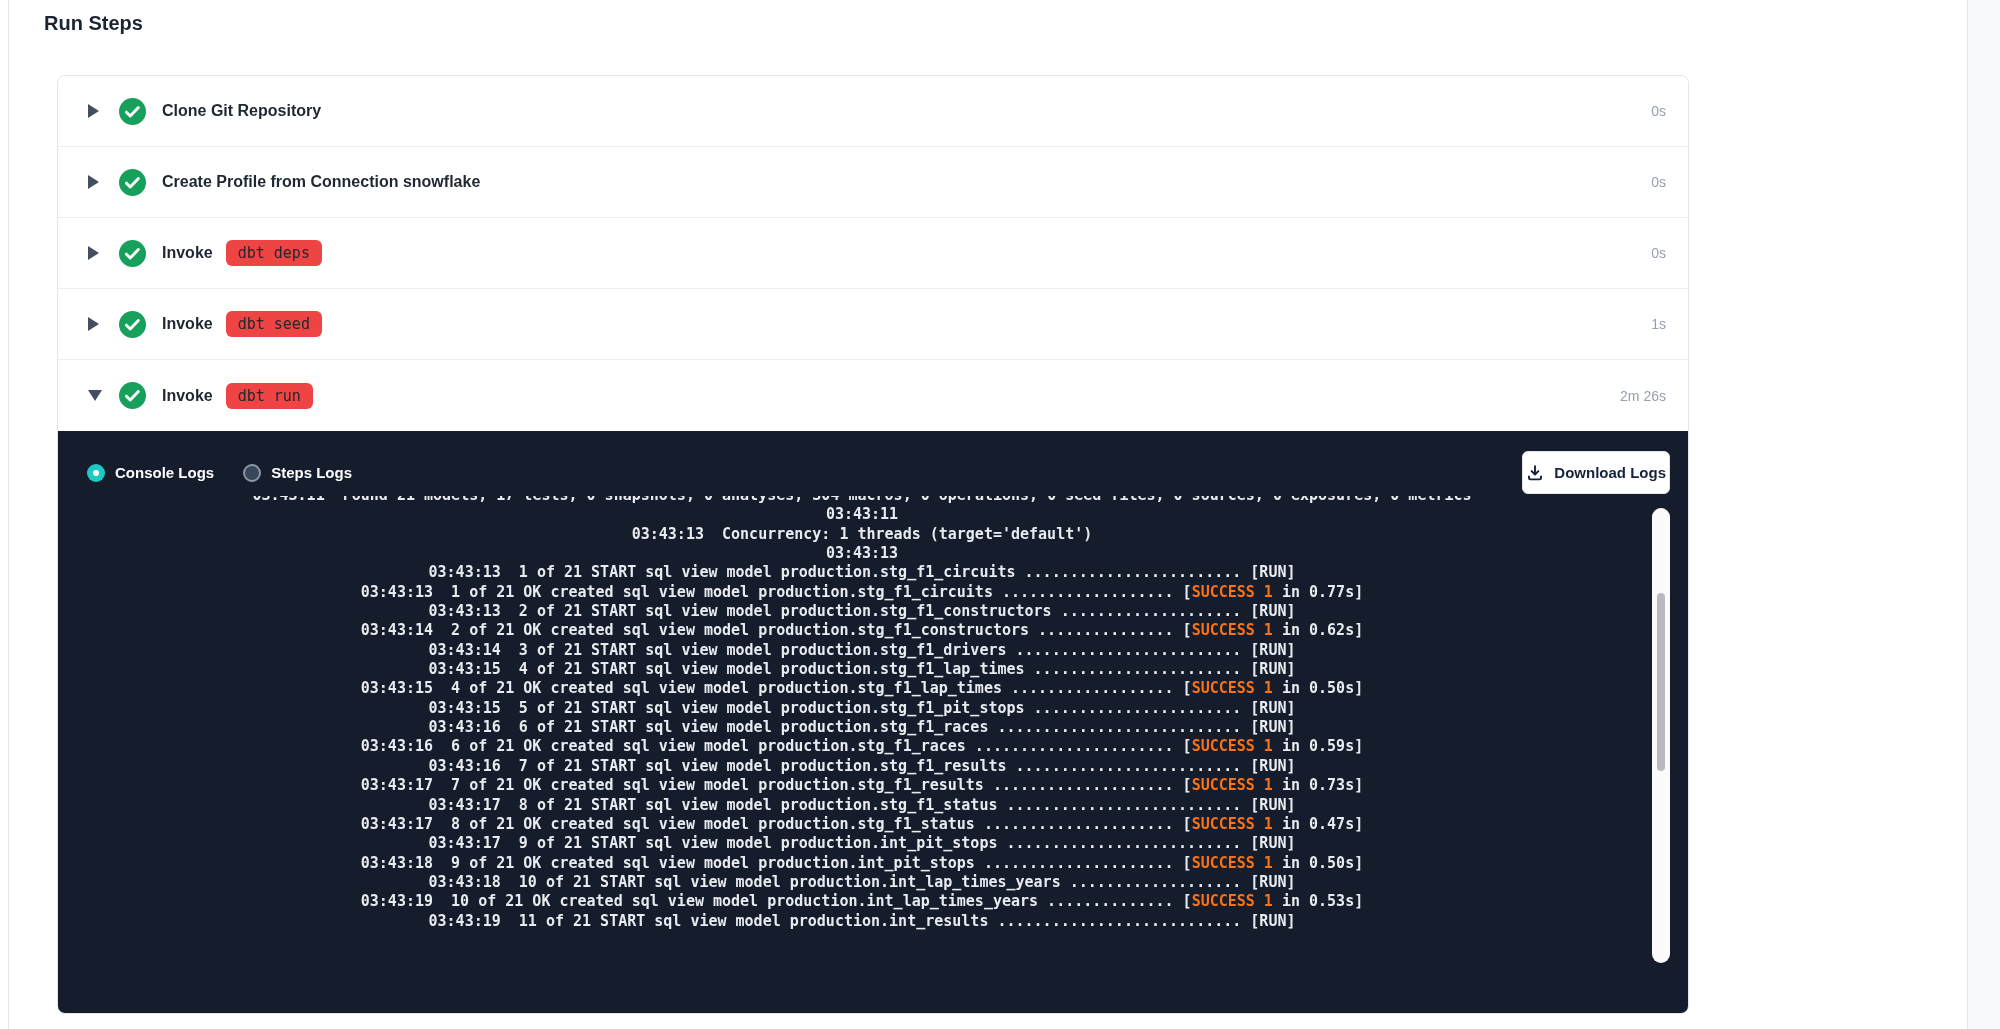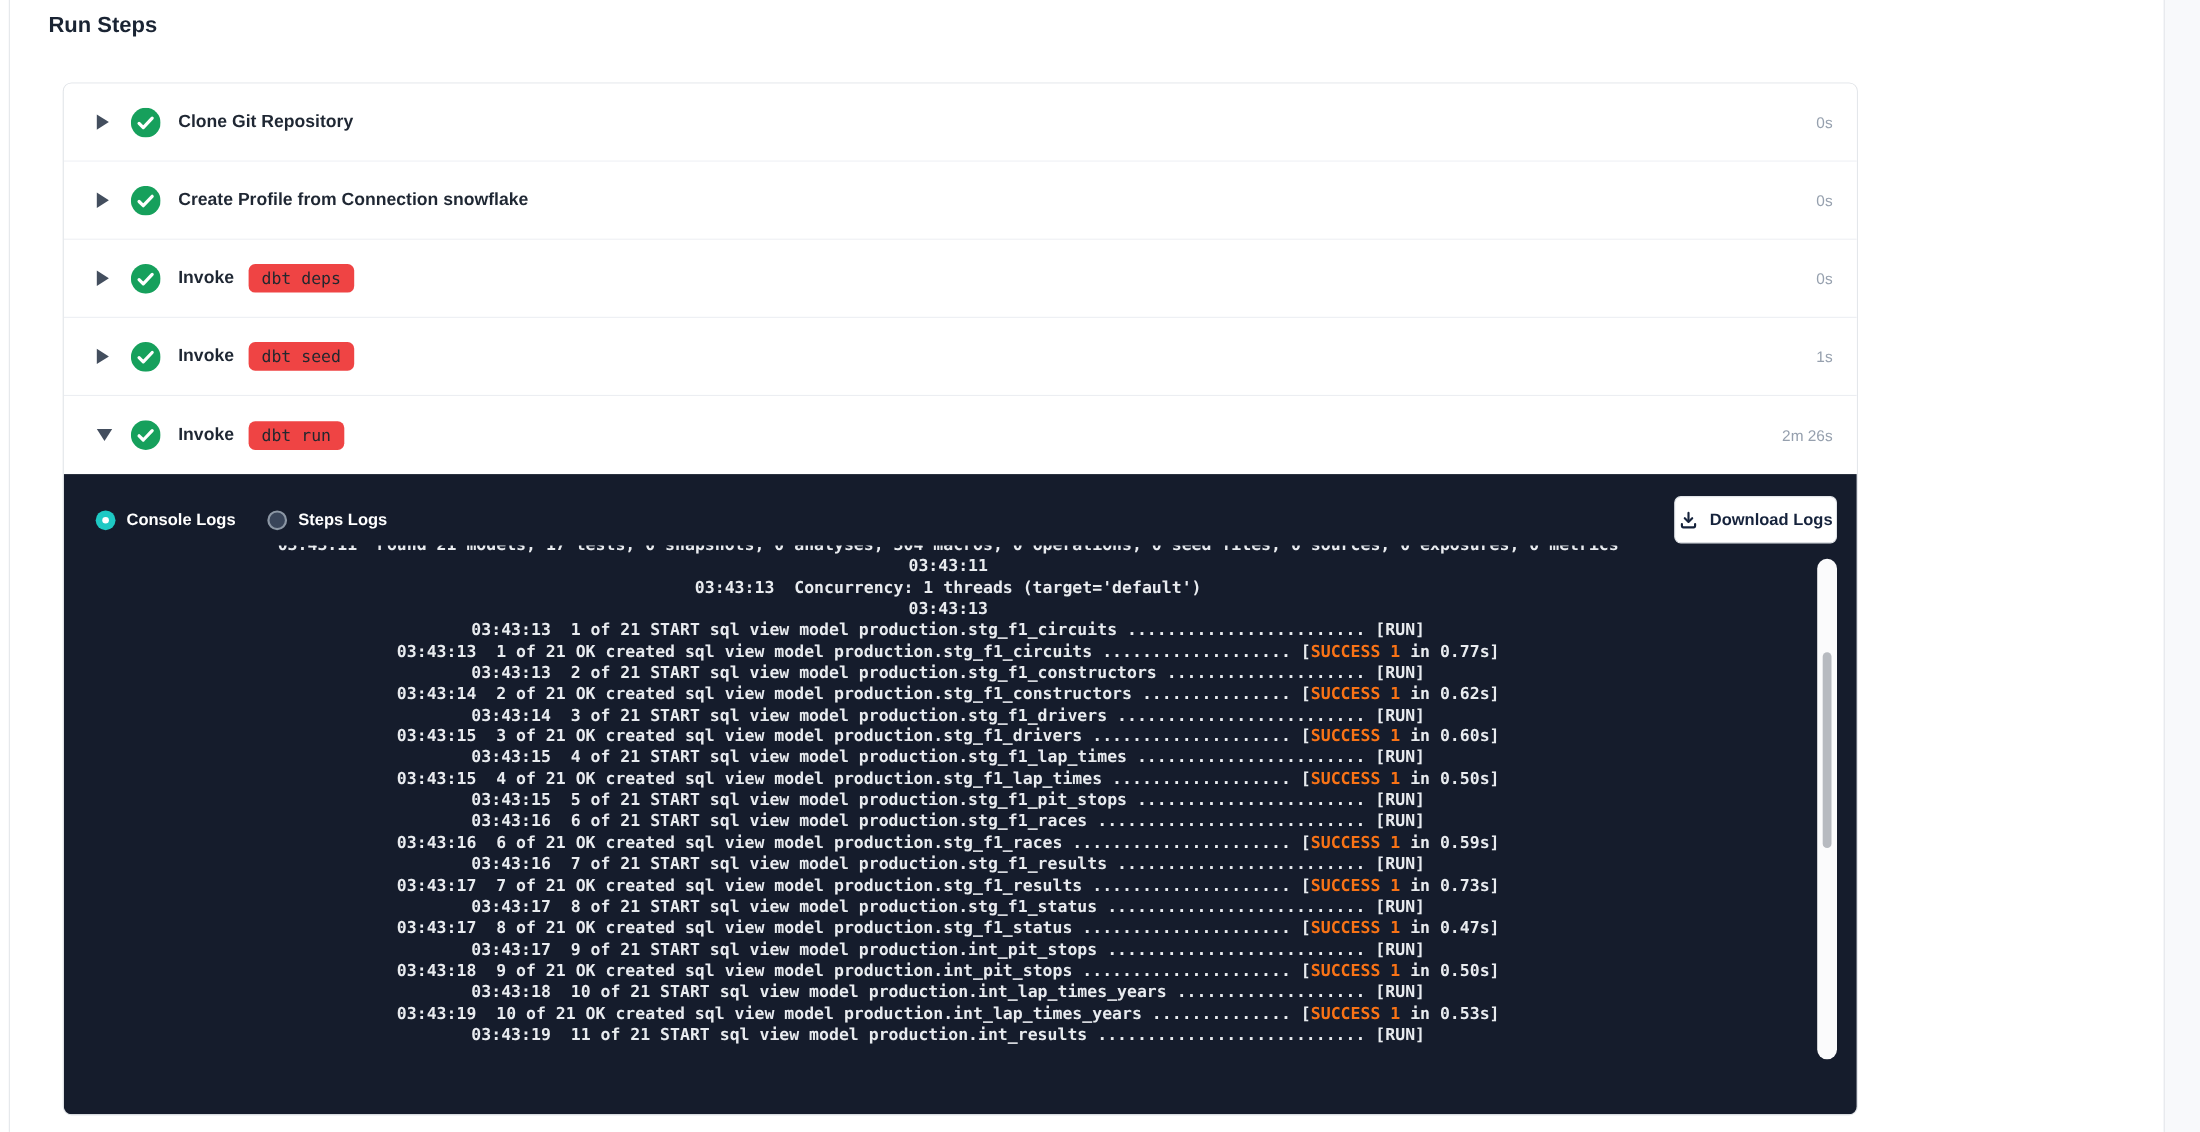--- a/index.html
+++ b/index.html
@@ -160,21 +160,20 @@
         <div class="log-inner" id="log-lines">
             <div class="log-line">03:43:11  Found 21 models, 17 tests, 0 snapshots, 0 analyses, 304 macros, 0 operations, 0 seed files, 0 sources, 0 exposures, 0 metrics</div>
             <div class="log-line">03:43:11</div>
             <div class="log-line">03:43:13  Concurrency: 1 threads (target='default')</div>
             <div class="log-line">03:43:13</div>
             <div class="log-line">03:43:13  1 of 21 START sql view model production.stg_f1_circuits ........................ [RUN]</div>
             <div class="log-line">03:43:13  1 of 21 OK created sql view model production.stg_f1_circuits ................... [<span class="log-green">SUCCESS 1</span> in 0.77s]</div>
             <div class="log-line">03:43:13  2 of 21 START sql view model production.stg_f1_constructors .................... [RUN]</div>
             <div class="log-line">03:43:14  2 of 21 OK created sql view model production.stg_f1_constructors ............... [<span class="log-green">SUCCESS 1</span> in 0.62s]</div>
             <div class="log-line">03:43:14  3 of 21 START sql view model production.stg_f1_drivers ......................... [RUN]</div>
-            <div class="log-line">03:43:15  3 of 21 OK created sql view model production.stg_f1_drivers .................... [<span class="log-green">SUCCESS 1</span> in 0.60s]</div>
             <div class="log-line">03:43:15  4 of 21 START sql view model production.stg_f1_lap_times ....................... [RUN]</div>
             <div class="log-line">03:43:15  4 of 21 OK created sql view model production.stg_f1_lap_times .................. [<span class="log-green">SUCCESS 1</span> in 0.50s]</div>
             <div class="log-line">03:43:15  5 of 21 START sql view model production.stg_f1_pit_stops ....................... [RUN]</div>
             <div class="log-line">03:43:16  6 of 21 START sql view model production.stg_f1_races ........................... [RUN]</div>
             <div class="log-line">03:43:16  6 of 21 OK created sql view model production.stg_f1_races ...................... [<span class="log-green">SUCCESS 1</span> in 0.59s]</div>
             <div class="log-line">03:43:16  7 of 21 START sql view model production.stg_f1_results ......................... [RUN]</div>
             <div class="log-line">03:43:17  7 of 21 OK created sql view model production.stg_f1_results .................... [<span class="log-green">SUCCESS 1</span> in 0.73s]</div>
             <div class="log-line">03:43:17  8 of 21 START sql view model production.stg_f1_status .......................... [RUN]</div>
             <div class="log-line">03:43:17  8 of 21 OK created sql view model production.stg_f1_status ..................... [<span class="log-green">SUCCESS 1</span> in 0.47s]</div>
             <div class="log-line">03:43:17  9 of 21 START sql view model production.int_pit_stops .......................... [RUN]</div>

